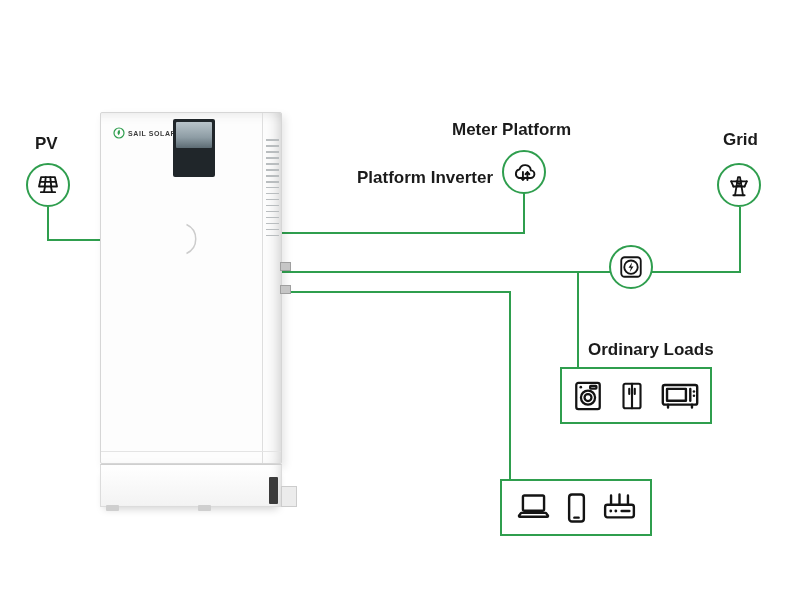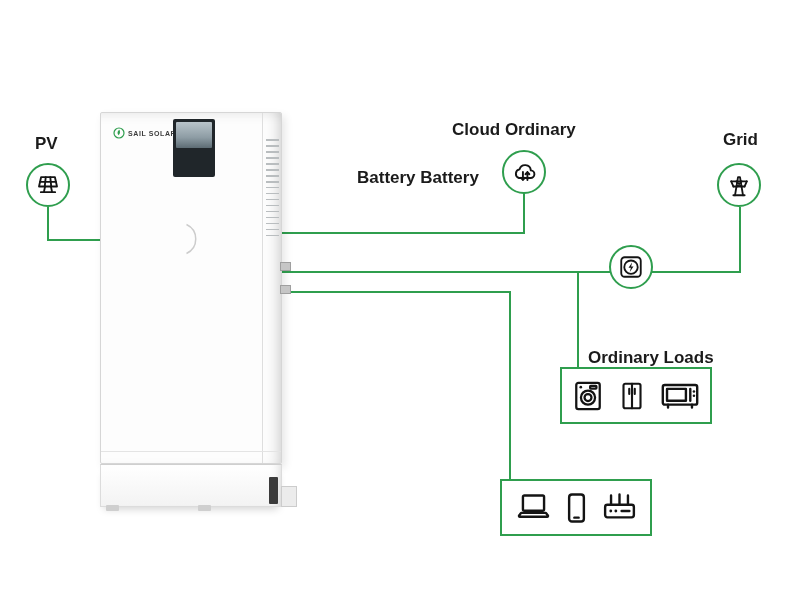--- a/index.html
+++ b/index.html
@@ -61,51 +61,51 @@
 
   <div class="label" style="left:35px;top:134px;">PV</div>
   <div class="node" style="left:26px;top:163px;">
     <svg class="ic" width="26" height="26" viewBox="0 0 24 24">
       <path class="st" d="M5.6 4.8h12.8l1.9 8.6H3.7z"></path>
       <path class="st" d="M9.9 4.8 9 13.4M14.1 4.8l.9 8.6M4.7 9.1h14.6"></path>
       <path class="st" d="M9.3 13.4 8.2 18.6M14.7 13.4l1.1 5.2M5.4 18.6h13.2"></path>
     </svg>
   </div>
 
-  <div class="label" style="left:452px;top:120px;">Cloud Ordinary</div>
+  <div class="label" style="left:452px;top:120px;">Meter Platform</div>
   <div class="node" style="left:502px;top:150px;">
     <svg class="ic" width="27" height="27" viewBox="0 0 24 24">
       <path class="st" d="M7 16.9h10.2a3.4 3.4 0 0 0 .4-6.8 5.1 5.1 0 0 0-10-.9A4 4 0 0 0 7 16.9z"></path>
       <path class="st" d="M10.6 11.6v7m0 0-1.7-1.9m1.7 1.9 1.7-1.9"></path>
       <path class="st" d="M14.6 18.6v-7m0 0-1.7 1.9m1.7-1.9 1.7 1.9"></path>
     </svg>
   </div>
 
-  <div class="label" style="left:357px;top:168px;">Battery Battery</div>
+  <div class="label" style="left:357px;top:168px;">Platform Inverter</div>
 
   <div class="label" style="left:723px;top:130px;text-align:center;">Grid</div>
   <div class="node" style="left:717px;top:163px;">
     <svg class="ic" width="26" height="26" viewBox="0 0 24 24">
       <path class="st" d="M8.3 21.5 11.1 4.8h1.8L15.7 21.5"></path>
       <path class="st" d="M4.8 8.6h14.4M6.9 13.4h10.2"></path>
       <path class="st" d="M4.8 8.6l2.1 4.8M19.2 8.6l-2.1 4.8"></path>
       <path class="st" d="M9.9 13.4l4.6-4.8M9.5 8.6l5 4.8"></path>
       <path class="st" d="M6.8 21.5h10.4"></path>
     </svg>
   </div>
 
   <div class="node" style="left:609px;top:245px;">
     <svg class="ic" width="26" height="26" viewBox="0 0 24 24">
       <rect class="st" x="3" y="3" width="18" height="18" rx="3.2"></rect>
       <circle class="st" cx="12" cy="12.2" r="6.2"></circle>
       <path class="fl" d="M13.1 7.6 9.7 12.7h2.2l-1 4 3.4-5.1h-2.2z"></path>
     </svg>
   </div>
 
-  <div class="label" style="left:588px;top:340px;margin-top:8px;">Ordinary Loads</div>
+  <div class="label" style="left:588px;top:340px;">Ordinary Loads</div>
   <div class="loadbox" style="left:560px;top:367px;">
     <svg class="ic" width="32" height="32" viewBox="0 0 24 24">
       <rect class="st" x="3.2" y="2.2" width="17.6" height="19.6" rx="1.6"></rect>
       <circle class="st" cx="12" cy="13.2" r="5.3"></circle>
       <circle class="st" cx="12" cy="13.2" r="2.6"></circle>
       <circle class="fl" cx="6.6" cy="5.4" r="1"></circle>
       <rect class="st" x="13.6" y="4.4" width="4.7" height="2" rx="0.4"></rect>
     </svg>
     <svg class="ic" width="30" height="32" viewBox="0 0 24 24">
       <rect class="st" x="5.2" y="2.2" width="13.6" height="19.6" rx="1.4"></rect>

